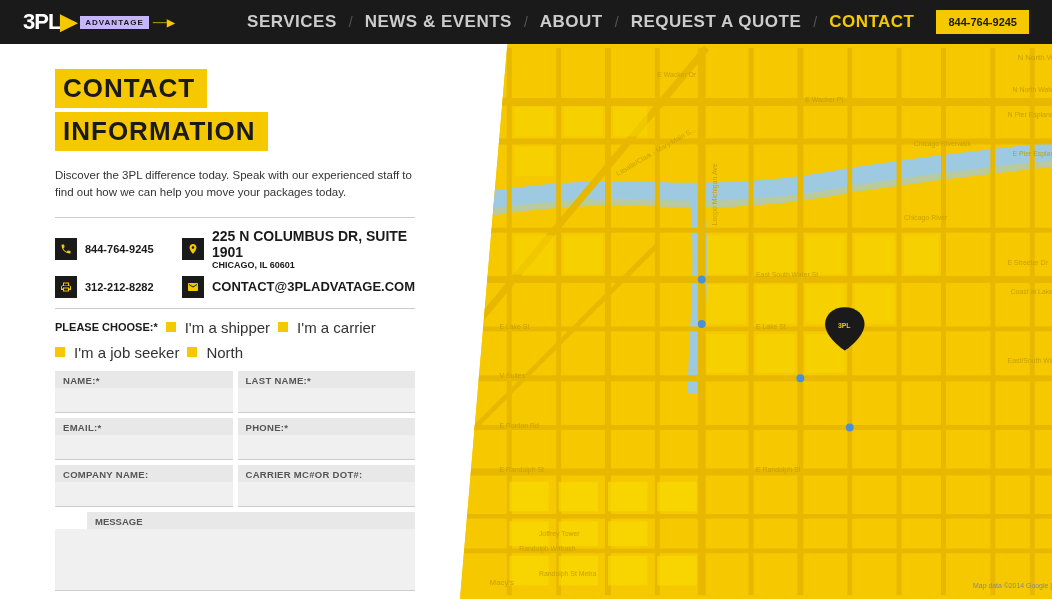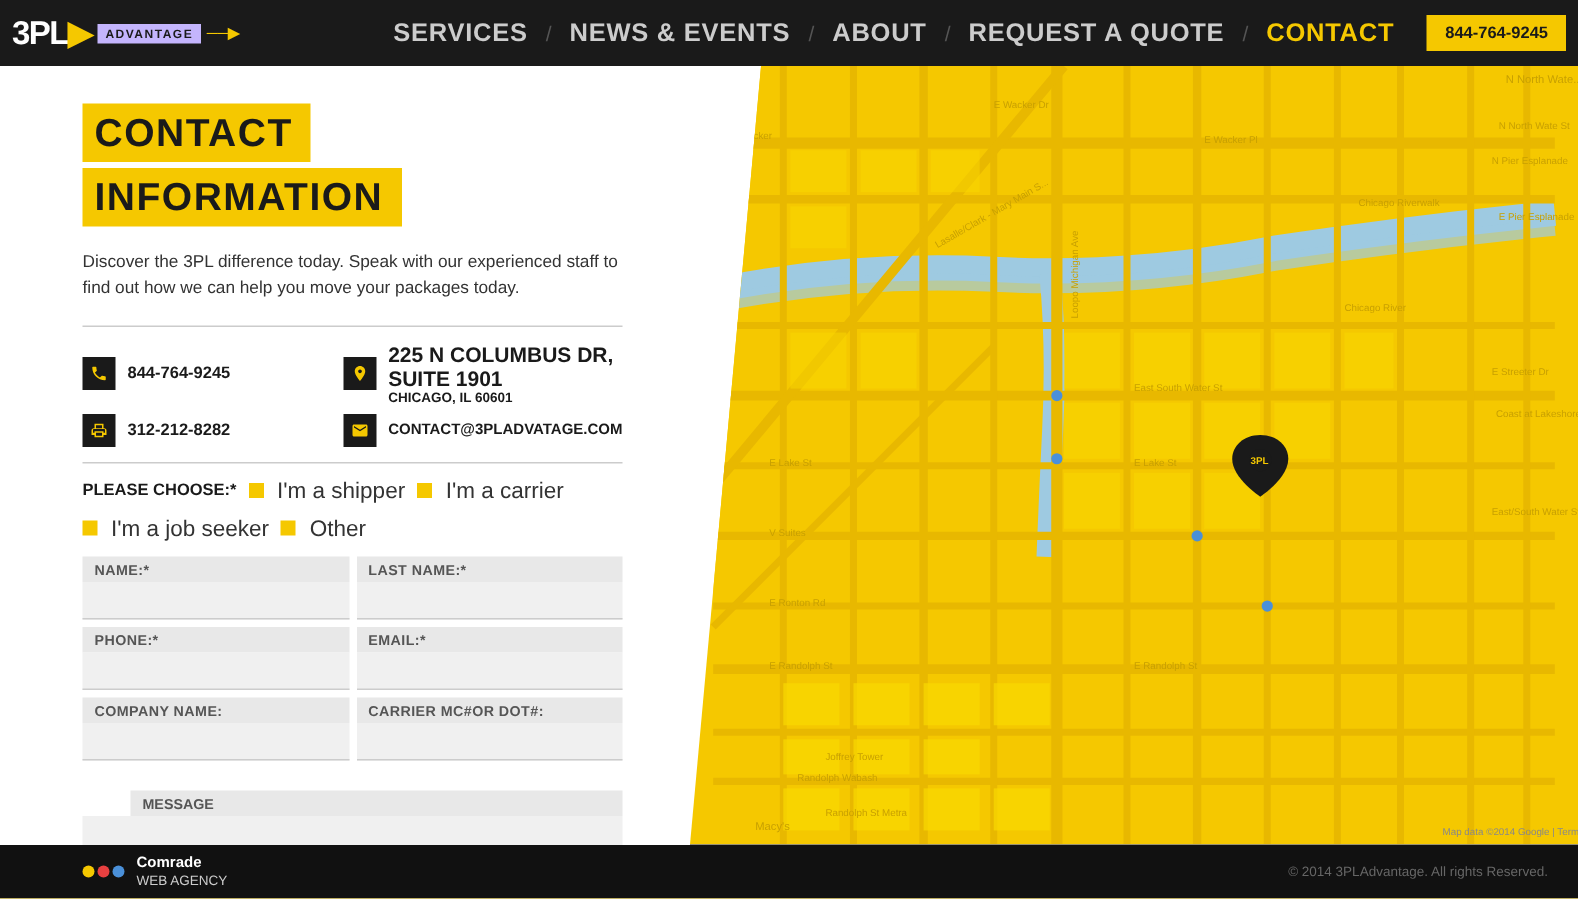--- a/index.html
+++ b/index.html
@@ -5,21 +5,21 @@
     * { margin: 0; padding: 0; box-sizing: border-box; }
     body { font-family: Arial, Helvetica, sans-serif; background: #fff; width: 1052px; height: 599px; overflow: hidden; }
 
     
     .header {
       background: #1a1a1a;
       height: 44px;
       display: flex;
       align-items: center;
       justify-content: space-between;
-      padding: 0 8px;
+      padding: 0 23px;
     }
     .logo-area {
       display: flex;
       align-items: center;
     }
     .logo-text {
       color: #fff;
       font-size: 22px;
       font-weight: 900;
       letter-spacing: -1px;
@@ -174,21 +174,21 @@
       background: #f5c800;
       flex-shrink: 0;
     }
 
     
     .form-grid {
       display: grid;
       grid-template-columns: 1fr 1fr;
       gap: 5px;
       max-width: 360px;
-      margin-bottom: 20px;
+      margin-bottom: 5px;
     }
     .form-field {
       display: flex;
       flex-direction: column;
     }
     .form-label {
       font-size: 9.5px;
       font-weight: 700;
       color: #555;
       text-transform: uppercase;
@@ -368,21 +368,21 @@
               </svg>
           </div>
           <span class="info-text">312-212-8282</span>
         </div>
         <div class="contact-info-item">
           <div class="info-icon">
             <svg width="12" height="12" viewBox="0 0 24 24">
                 <path d="M20 4H4c-1.1 0-2 .9-2 2v12c0 1.1.9 2 2 2h16c1.1 0 2-.9 2-2V6c0-1.1-.9-2-2-2zm0 4l-8 5-8-5V6l8 5 8-5v2z" fill="#f5c800"></path>
               </svg>
           </div>
-          <span class="info-text" style="font-size:10px">CONTACT@3PLADVATAGE.COM</span>
+          <span class="info-text" style="font-size:13px">CONTACT@3PLADVATAGE.COM</span>
         </div>
       </div>
 
       <hr class="divider2">
 
       <div class="choose-row">
         <span class="choose-label">PLEASE CHOOSE:*</span>
         <label class="radio-item">
           <span class="radio-box"></span>
           <span>I'm a shipper</span>
@@ -390,39 +390,39 @@
         <label class="radio-item">
           <span class="radio-box"></span>
           <span>I'm a carrier</span>
         </label>
         <label class="radio-item">
           <span class="radio-box"></span>
           <span>I'm a job seeker</span>
         </label>
         <label class="radio-item">
           <span class="radio-box"></span>
-          <span>Other</span>
+          <span>North</span>
         </label>
       </div>
 
       <div class="form-grid">
         <div class="form-field">
           <div class="form-label">NAME:*</div>
           <input type="text" class="form-input" style="">
         </div>
         <div class="form-field">
           <div class="form-label">LAST NAME:*</div>
           <input type="text" class="form-input" style="">
         </div>
         <div class="form-field">
+          <div class="form-label">EMAIL:*</div>
+          <input type="text" class="form-input" style="">
+        </div>
+        <div class="form-field">
           <div class="form-label">PHONE:*</div>
-          <input type="text" class="form-input" style="">
-        </div>
-        <div class="form-field">
-          <div class="form-label">EMAIL:*</div>
           <input type="text" class="form-input" style="">
         </div>
         <div class="form-field">
           <div class="form-label">COMPANY NAME:</div>
           <input type="text" class="form-input" style="">
         </div>
         <div class="form-field">
           <div class="form-label">CARRIER MC#OR DOT#:</div>
           <input type="text" class="form-input" style="">
         </div>
@@ -543,28 +543,14 @@
           <text x="80" y="495" font-size="7" fill="#c8a000" font-family="Arial">Joffrey Tower</text>
           <text x="80" y="535" font-size="7" fill="#c8a000" font-family="Arial">Randolph St Metra</text>
 
           <text x="520" y="548" font-size="7" fill="#888" font-family="Arial">Map data ©2014 Google | Terms of Use</text>
         </svg>
       </div>
     </div>
 
   </div>
 
-  <div class="footer-bar">
-    <div class="footer-left">
-      <div class="footer-logo-icon">
-        <span class="footer-dot" style="background:#f5c800"></span>
-        <span class="footer-dot" style="background:#e84040"></span>
-        <span class="footer-dot" style="background:#4a90d9"></span>
-      </div>
-      <div class="footer-agency">
-        <strong>Comrade</strong>
-        <span>WEB AGENCY</span>
-      </div>
-    </div>
-    <div class="footer-copy">© 2014 3PLAdvantage. All rights Reserved.</div>
-  </div>
 
 </div>
 
 </body></html>

